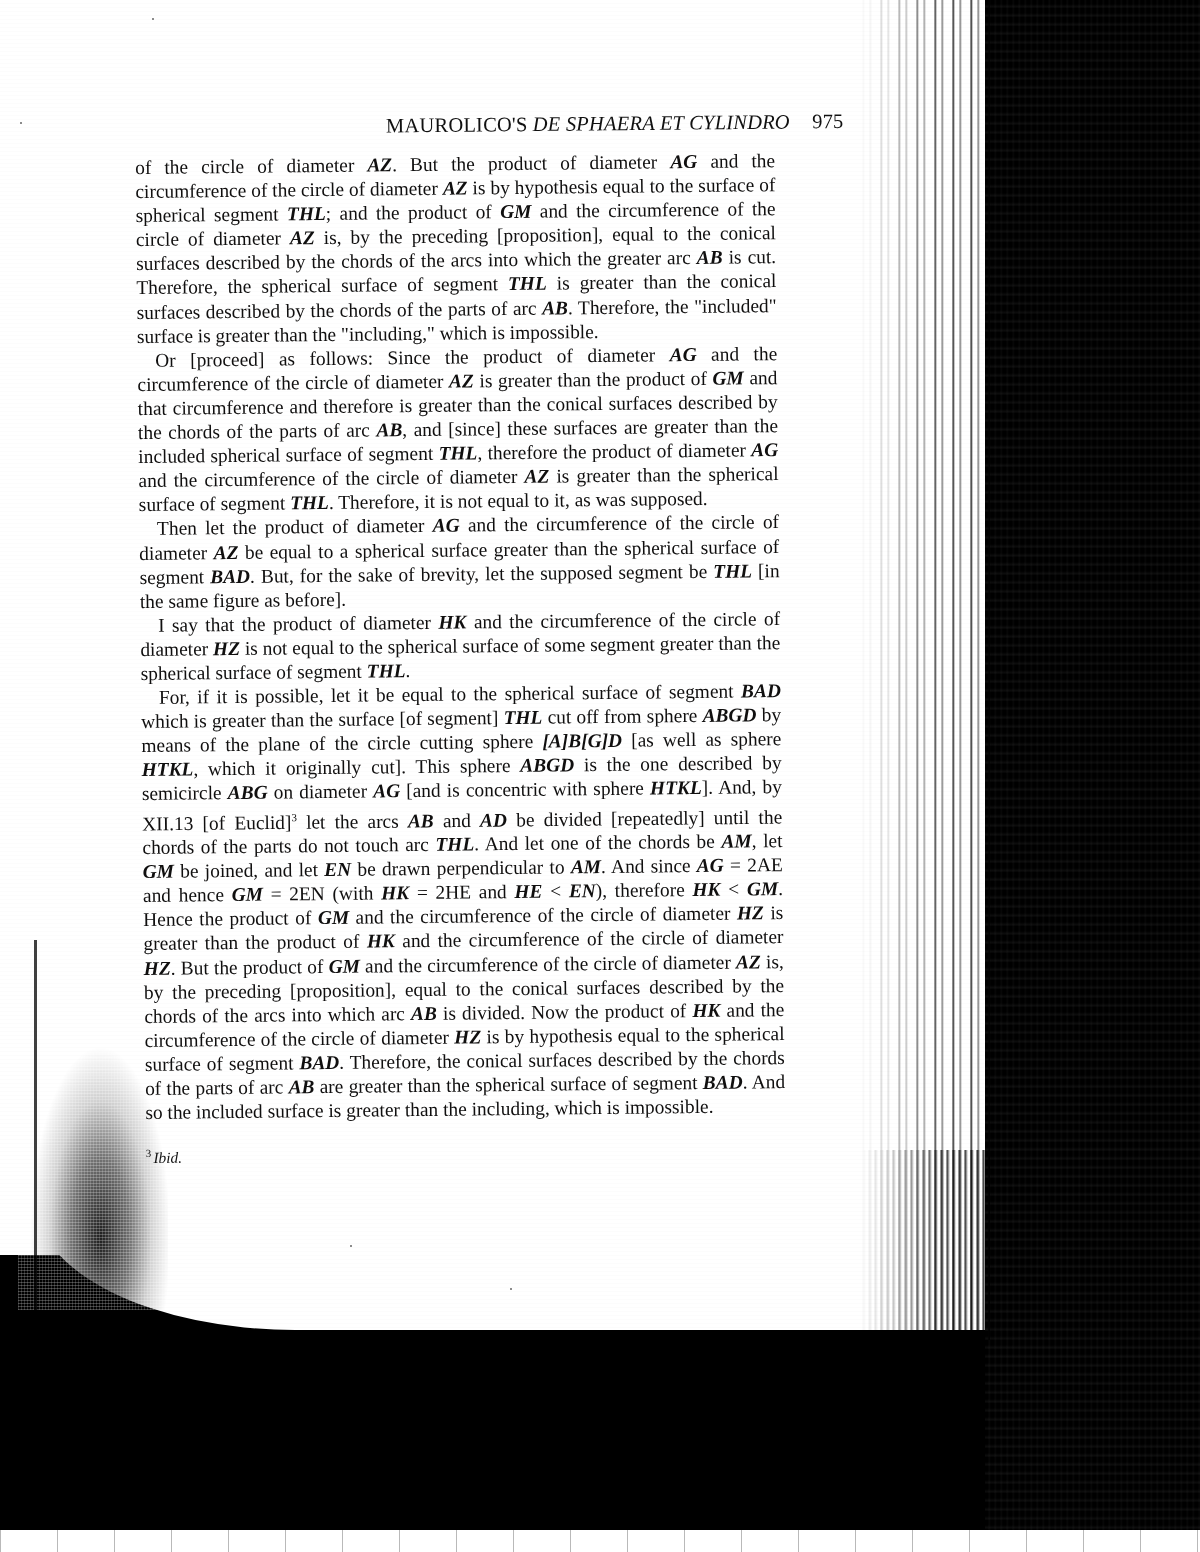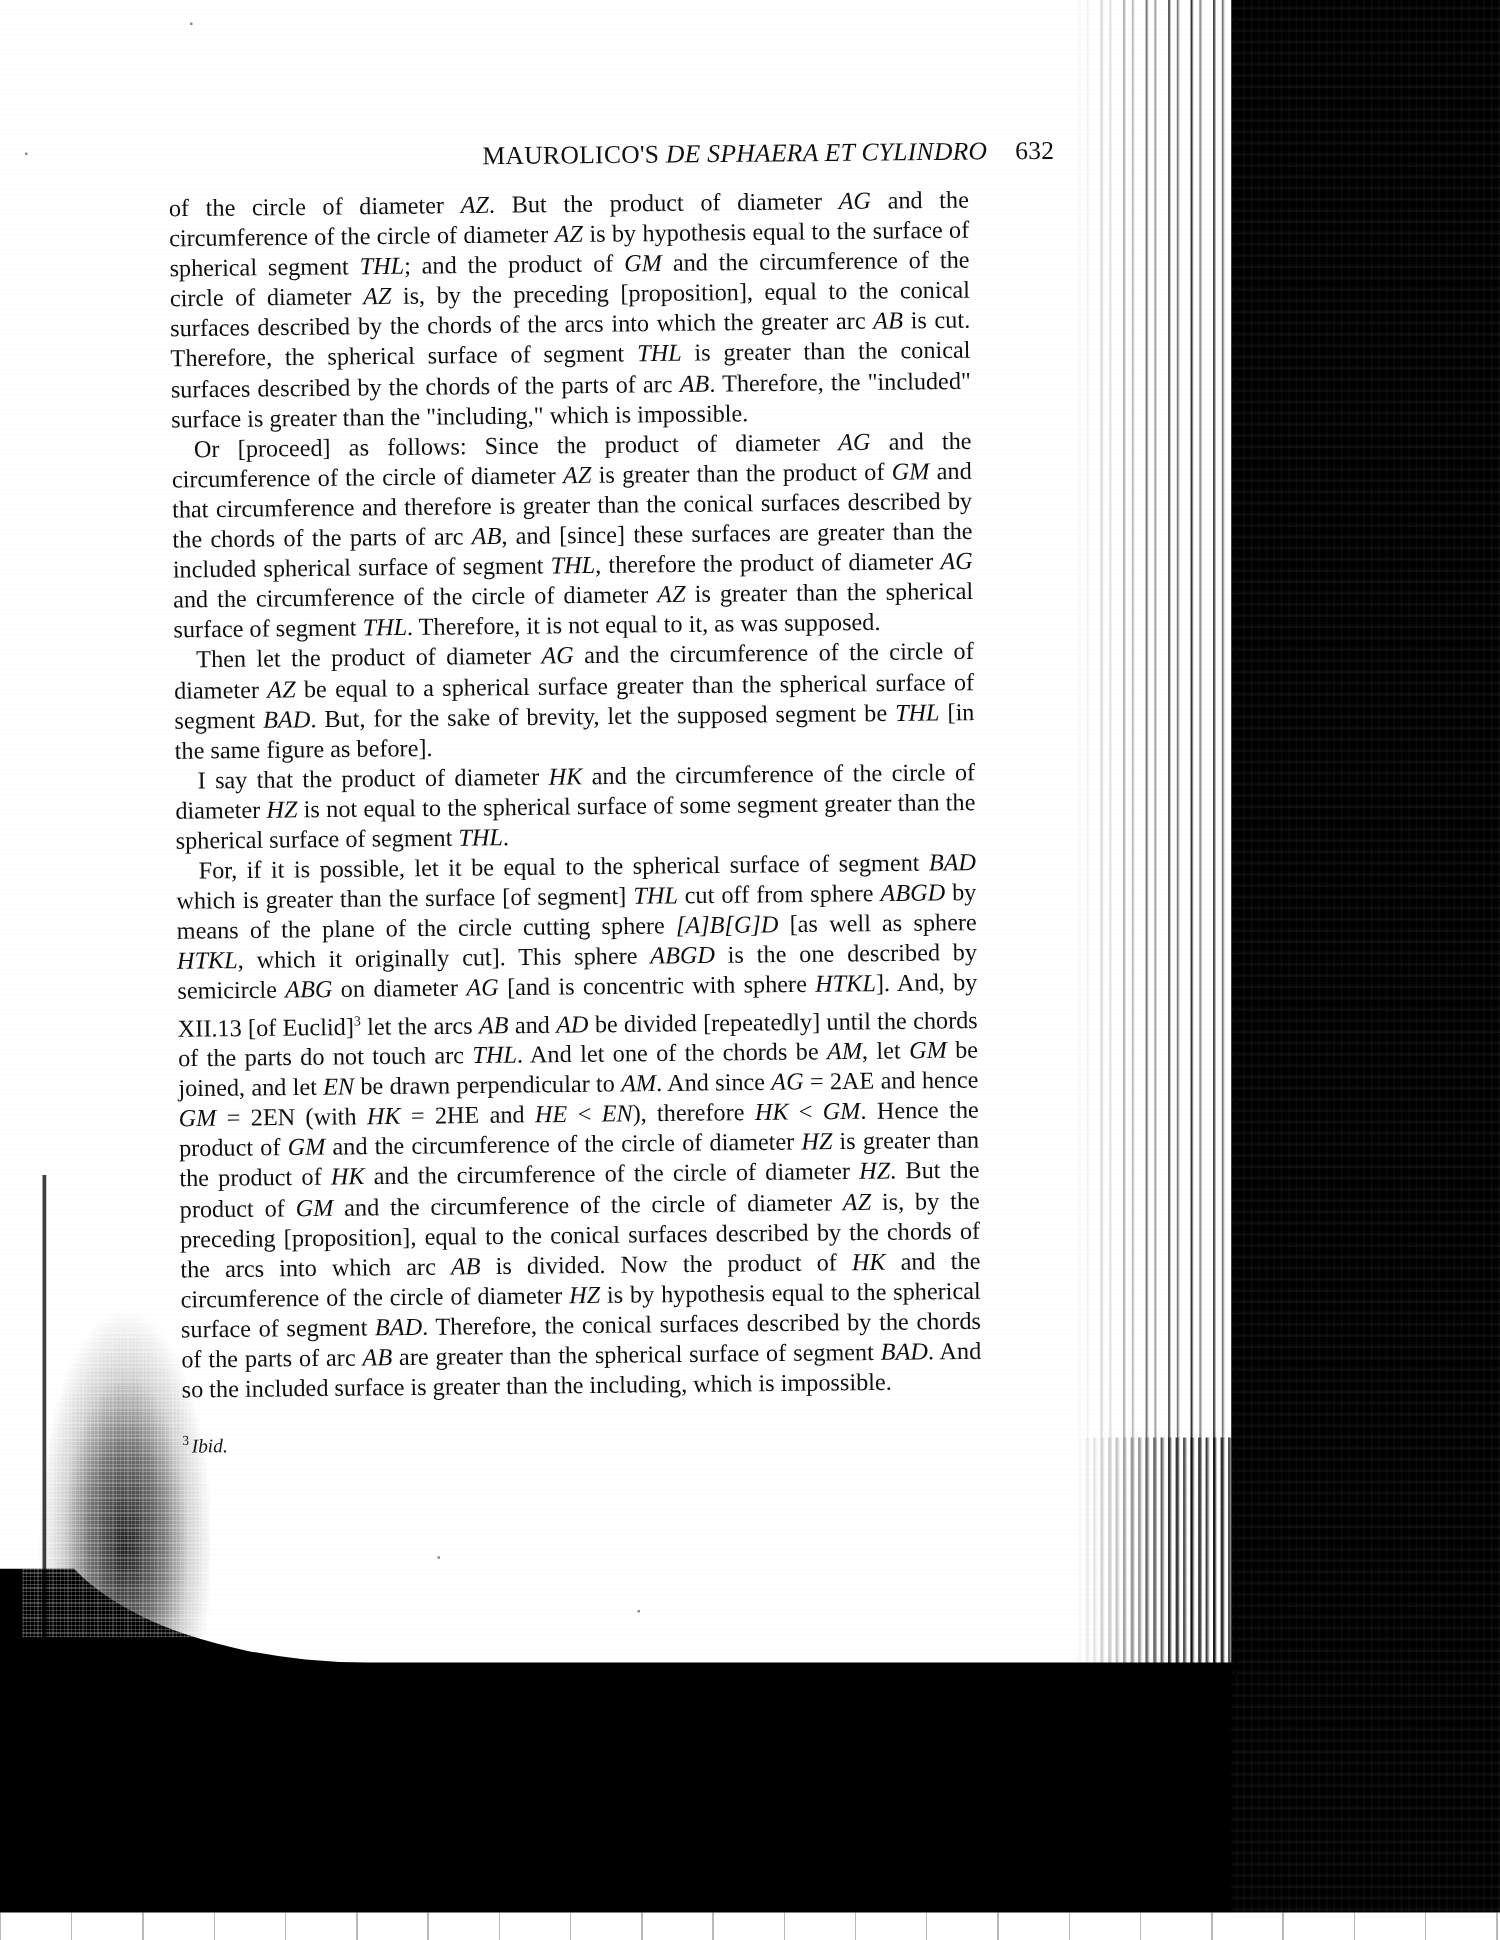--- a/index.html
+++ b/index.html
@@ -179,21 +179,21 @@
   .para {
     margin: 0;
     font-size: 19.4px;
     line-height: 24.1px;
     text-align: justify;
     text-justify: inter-word;
     color: #100f0f;
     text-indent: 18px;
   }
   .para.first { text-indent: 0; }
-  .para i { font-style: italic; }
+  .para i { font-style: italic; font-weight: bold; }
   .footnote {
     margin: 0;
     padding-top: 18px;
     font-size: 15.5px;
     line-height: 20px;
     font-style: italic;
     color: #141414;
   }
   .footnote .fn-mark {
     font-style: normal;
@@ -228,21 +228,21 @@
   <div class="scan-right-gutter"></div>
   <div class="scan-spine-stripes"></div>
   <div class="scan-left-smudge"></div>
   <div class="scan-left-edge-line"></div>
 
   <div class="content">
 
     <div class="running-head">
       <span>MAUROLICO'S</span>
       <span class="it">DE SPHAERA ET CYLINDRO</span>
-      <span class="folio">632</span>
+      <span class="folio">975</span>
     </div>
 
     <div class="body-col">
       <p class="para first">of the circle of diameter <i>AZ</i>. But the product of diameter <i>AG</i> and the circumference of the circle of diameter <i>AZ</i> is by hypothesis equal to the surface of spherical segment <i>THL</i>; and the product of <i>GM</i> and the circumference of the circle of diameter <i>AZ</i> is, by the preceding [proposition], equal to the conical surfaces described by the chords of the arcs into which the greater arc <i>AB</i> is cut. Therefore, the spherical surface of segment <i>THL</i> is greater than the conical surfaces described by the chords of the parts of arc <i>AB</i>. Therefore, the "included" surface is greater than the "including," which is impossible.</p>
       <p class="para">Or [proceed] as follows: Since the product of diameter <i>AG</i> and the circumference of the circle of diameter <i>AZ</i> is greater than the product of <i>GM</i> and that circumference and therefore is greater than the conical surfaces described by the chords of the parts of arc <i>AB</i>, and [since] these surfaces are greater than the included spherical surface of segment <i>THL</i>, therefore the product of diameter <i>AG</i> and the circumference of the circle of diameter <i>AZ</i> is greater than the spherical surface of segment <i>THL</i>. Therefore, it is not equal to it, as was supposed.</p>
       <p class="para">Then let the product of diameter <i>AG</i> and the circumference of the circle of diameter <i>AZ</i> be equal to a spherical surface greater than the spherical surface of segment <i>BAD</i>. But, for the sake of brevity, let the supposed segment be <i>THL</i> [in the same figure as before].</p>
       <p class="para">I say that the product of diameter <i>HK</i> and the circumference of the circle of diameter <i>HZ</i> is not equal to the spherical surface of some segment greater than the spherical surface of segment <i>THL</i>.</p>
       <p class="para">For, if it is possible, let it be equal to the spherical surface of segment <i>BAD</i> which is greater than the surface [of segment] <i>THL</i> cut off from sphere <i>ABGD</i> by means of the plane of the circle cutting sphere <i>[A]B[G]D</i> [as well as sphere <i>HTKL</i>, which it originally cut]. This sphere <i>ABGD</i> is the one described by semicircle <i>ABG</i> on diameter <i>AG</i> [and is concentric with sphere <i>HTKL</i>]. And, by XII.13 [of Euclid]<sup style="font-size:11px;">3</sup> let the arcs <i>AB</i> and <i>AD</i> be divided [repeatedly] until the chords of the parts do not touch arc <i>THL</i>. And let one of the chords be <i>AM</i>, let <i>GM</i> be joined, and let <i>EN</i> be drawn perpendicular to <i>AM</i>. And since <i>AG</i> = 2AE and hence <i>GM</i> = 2EN (with <i>HK</i> = 2HE and <i>HE</i> &lt; <i>EN</i>), therefore <i>HK</i> &lt; <i>GM</i>. Hence the product of <i>GM</i> and the circumference of the circle of diameter <i>HZ</i> is greater than the product of <i>HK</i> and the circumference of the circle of diameter <i>HZ</i>. But the product of <i>GM</i> and the circumference of the circle of diameter <i>AZ</i> is, by the preceding [proposition], equal to the conical surfaces described by the chords of the arcs into which arc <i>AB</i> is divided. Now the product of <i>HK</i> and the circumference of the circle of diameter <i>HZ</i> is by hypothesis equal to the spherical surface of segment <i>BAD</i>. Therefore, the conical surfaces described by the chords of the parts of arc <i>AB</i> are greater than the spherical surface of segment <i>BAD</i>. And so the included surface is greater than the including, which is impossible.</p>
 
       <p class="footnote">

